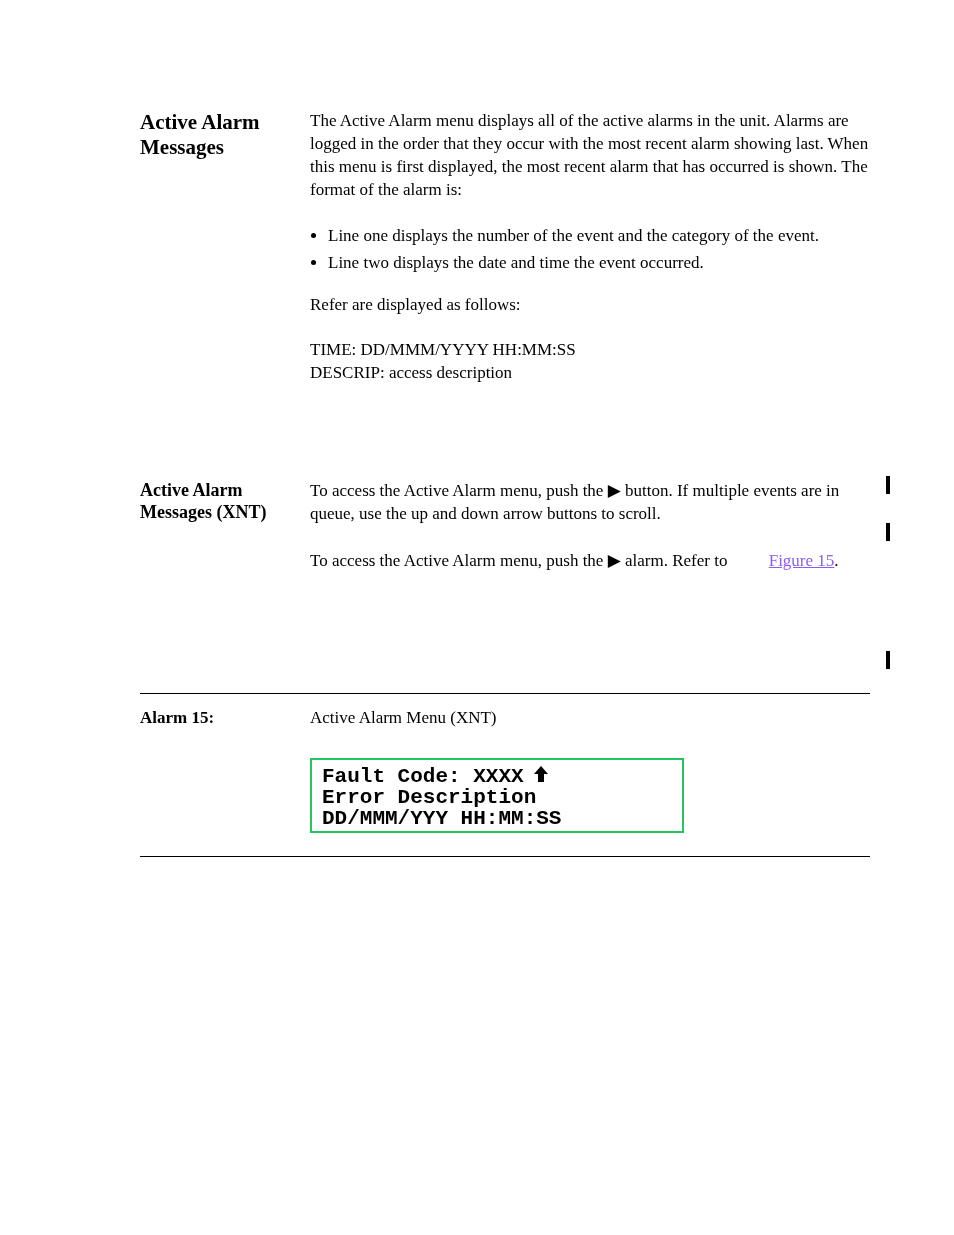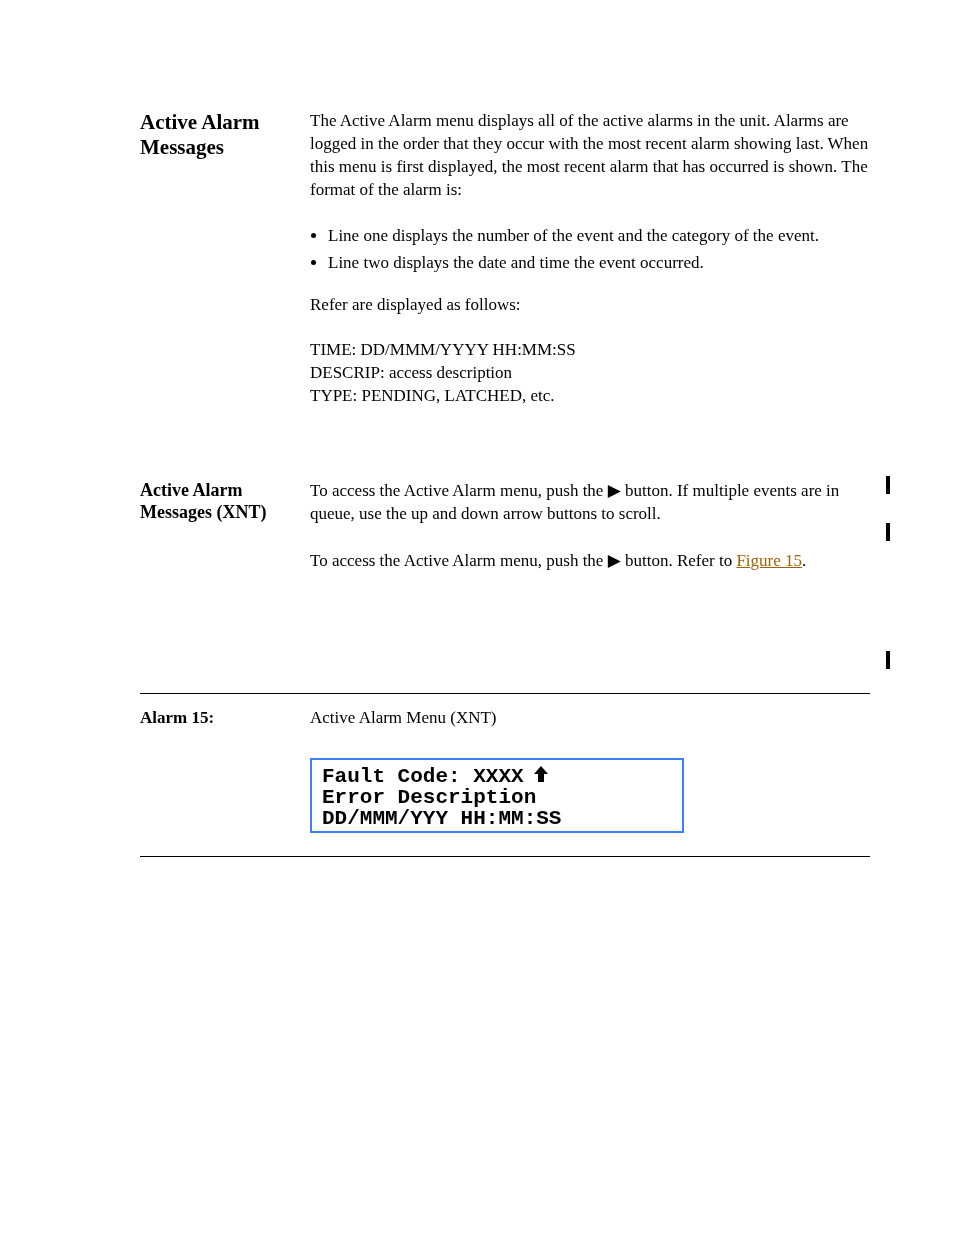--- a/index.html
+++ b/index.html
@@ -3,26 +3,26 @@
   <meta charset="utf-8">
   <style>
     @page { size: 954px 1235px; margin: 0; }
     html, body { margin: 0; padding: 0; width: 954px; height: 1235px; font-family: "Times New Roman", Times, serif; color: #000; background: #fff; }
     .page { position: relative; width: 954px; height: 1025px; }
     .left-col { position: absolute; left: 140px; width: 160px; }
     .main-col { position: absolute; left: 310px; width: 560px; }
     .heading-row { font-size: 21px; font-weight: bold; }
     .sub-heading { font-size: 18px; font-weight: bold; }
     .body-text { font-size: 17px; line-height: 1.35; }
-    .link { color: #a16207; text-decoration: underline; }
+    .link { color: #8b5cf6; text-decoration: underline; margin-left: 37px; }
     .arrow { font-family: Arial, sans-serif; }
     .hr { position: absolute; left: 140px; width: 730px; height: 0; border-top: 1px solid #000; }
     .change-bar { position: absolute; width: 4px; background: #000; }
     .lcd-wrap { position: absolute; left: 310px; width: 370px; }
-    .lcd { border: 2px solid #3b82f6; padding: 6px 10px 2px 10px; display: inline-block; min-width: 350px; }
+    .lcd { border: 2px solid #22c55e; padding: 6px 10px 2px 10px; display: inline-block; min-width: 350px; }
     .lcd .line { font-family: "Lucida Console", "Courier New", monospace; font-weight: bold; font-size: 21px; line-height: 1.0; letter-spacing: 0px; white-space: pre; }
     .lcd .up { display:inline-block; margin-left:10px; }
   </style>
 </head>
 <body>
 <div class="page">
 
   <div class="heading-row left-col" style="top:110px;">Active Alarm Messages</div>
 
   <div class="body-text main-col" style="top:110px;">The Active Alarm menu displays all of the active alarms in the unit. Alarms are logged in the order that they occur with the most recent alarm showing last. When this menu is first displayed, the most recent alarm that has occurred is shown. The format of the alarm is:</div>
@@ -32,32 +32,31 @@
       <li>Line one displays the number of the event and the category of the event.</li>
       <li style="margin-top:4px;">Line two displays the date and time the event occurred.</li>
     </ul>
   </div>
 
   <div class="body-text main-col" style="top:294px;">Refer are displayed as follows:</div>
 
   <div class="body-text main-col" style="top:314px; font-family: inherit; margin-top: 25px;">
     <div>TIME: DD/MMM/YYYY HH:MM:SS</div>
     <div>DESCRIP: access description</div>
-    <div>TYPE: PENDING, LATCHED, etc.</div>
   </div>
 
 
   <div class="sub-heading left-col" style="top:480px; line-height:1.2;">Active Alarm Messages (XNT)</div>
 
   <div class="body-text main-col" style="top:480px;">
     <span>To access the Active Alarm menu, push the </span><span class="arrow">▶</span><span> button. If multiple events are in queue, use the up and down arrow buttons to scroll.</span>
   </div>
 
   <div class="body-text main-col" style="top:550px;">
-    <span>To access the Active Alarm menu, push the </span><span class="arrow">▶</span><span> button. Refer to </span><a href="#" class="link">Figure 15</a><span>.</span>
+    <span>To access the Active Alarm menu, push the </span><span class="arrow">▶</span><span> alarm. Refer to </span><a href="#" class="link">Figure 15</a><span>.</span>
   </div>
 
   <div class="change-bar" style="left:886px; top:476px; height:18px;"></div>
   <div class="change-bar" style="left:886px; top:523px; height:18px;"></div>
   <div class="change-bar" style="left:886px; top:651px; height:18px;"></div>
 
   <div class="hr" style="top:693px;"></div>
 
   <div class="left-col" style="top:708px; font-size:17px; font-weight:bold;">Alarm 15:</div>
   <div class="main-col" style="top:708px; font-size:17px;">Active Alarm Menu (XNT)</div>

